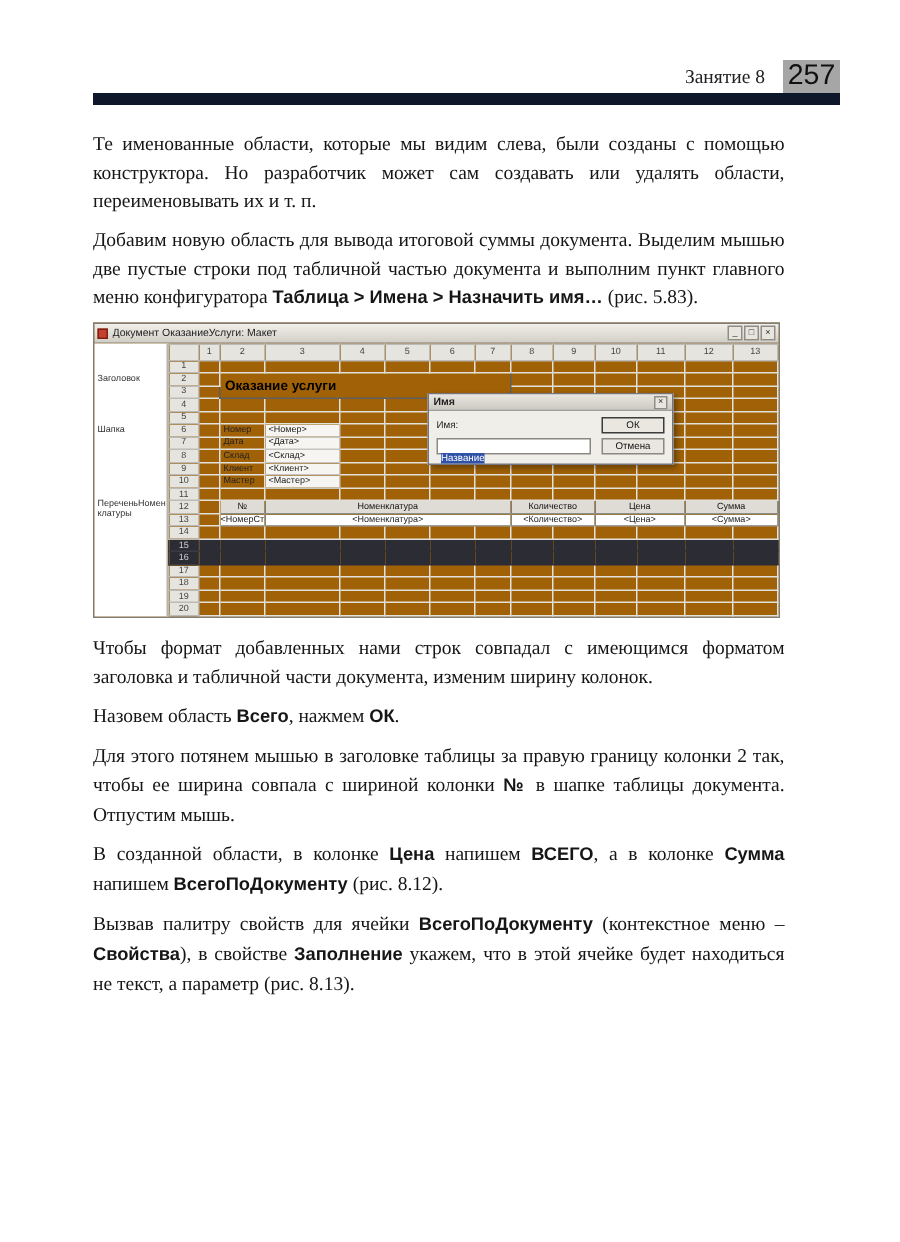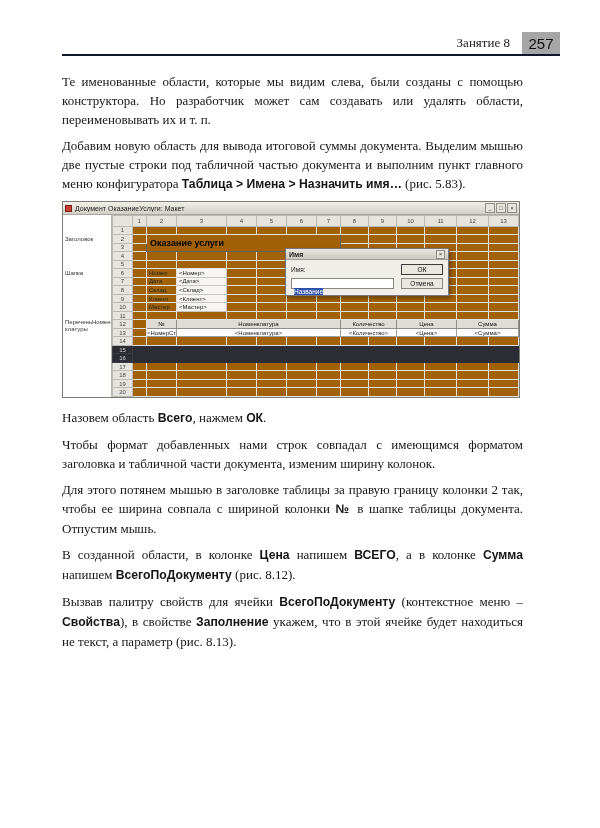--- a/index.html
+++ b/index.html
@@ -1,24 +1,24 @@
 <!DOCTYPE html>
 <html><head>
 <meta charset="utf-8">
 <style>
   * { margin:0; padding:0; box-sizing:border-box; }
   html,body { background:#fff; }
   body { width:600px; height:828px; font-family:"Liberation Serif",serif; color:#141414; overflow:hidden; }
   .page { position:relative; width:600px; height:828px; background:#fff; }
 
   
-  .pagehead { position:relative; margin:32px 0 0 62px; width:498px; height:24px; border-bottom:2px solid #0f172a; }
+  .pagehead { position:relative; margin:46px 0 0 62px; width:498px; height:24px; border-bottom:8px solid #0f172a; }
   .chapter { position:absolute; right:50px; bottom:3px; font-size:13px; color:#222; }
   .pagenum { position:absolute; right:0; bottom:0; width:38px; height:22px; background:#a6a6a6; color:#101010;
-             font-size:15px; display:flex; align-items:center; justify-content:center; font-family:"Liberation Sans",sans-serif; }
+             font-size:19px; display:flex; align-items:center; justify-content:center; font-family:"Liberation Sans",sans-serif; }
 
   
   .content { margin:16px 0 0 62px; width:461px; }
   .content p { font-size:13px; line-height:19px; text-align:justify; margin-bottom:7px; color:#161616; }
   .ui { font-family:"Liberation Sans",sans-serif; font-weight:bold; font-size:12.2px; }
 
   
   .figure { margin:7px 0 10px 0; }
   .win { position:relative; width:458px; height:197px; border:1px solid #7f7d78; background:#a16207;
          font-family:"Liberation Sans",sans-serif; }
@@ -443,23 +443,23 @@
               <span class="dlg-label">Имя:</span>
               <span class="dlg-btn default">ОК</span>
               <span class="dlg-input"><span class="sel-text">Название</span></span>
               <span class="dlg-btn">Отмена</span>
             </div>
           </div>
         </div>
       </div>
     </div>
 
+    <p><span>Чтобы формат добавленных нами строк совпадал с имеющимся форматом заголовка и табличной части документа, изменим ширину колонок.</span></p>
+
     <p><span>Назовем область </span><span class="ui">Всего</span><span>, нажмем </span><span class="ui">ОК</span><span>.</span></p>
-
-    <p><span>Чтобы формат добавленных нами строк совпадал с имеющимся форматом заголовка и табличной части документа, изменим ширину колонок.</span></p>
 
     <p><span>Для этого потянем мышью в заголовке таблицы за правую границу колонки 2 так, чтобы ее ширина совпала с шириной колонки </span><span class="ui">№</span><span> в шапке таблицы документа. Отпустим мышь.</span></p>
 
 
 
     <p><span>В созданной области, в колонке </span><span class="ui">Цена</span><span> напишем </span><span class="ui">ВСЕГО</span><span>, а в колонке </span><span class="ui">Сумма</span><span> напишем </span><span class="ui">ВсегоПоДокументу</span><span> (рис. 8.12).</span></p>
 
     <p><span>Вызвав палитру свойств для ячейки </span><span class="ui">ВсегоПоДокументу</span><span> (контекстное меню – </span><span class="ui">Свойства</span><span>), в свойстве </span><span class="ui">Заполнение</span><span> укажем, что в этой ячейке будет находиться не текст, а параметр (рис. 8.13).</span></p>
 
   </div>

